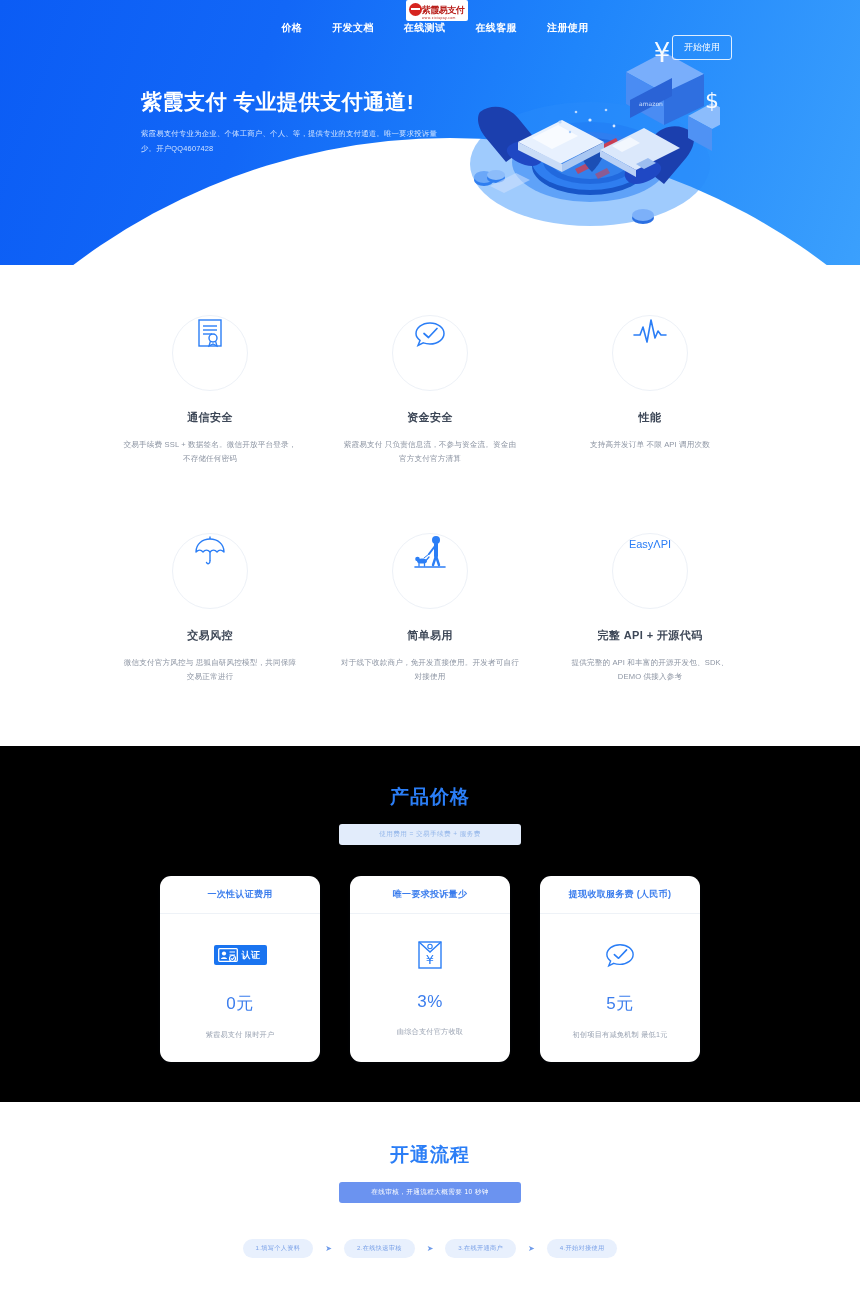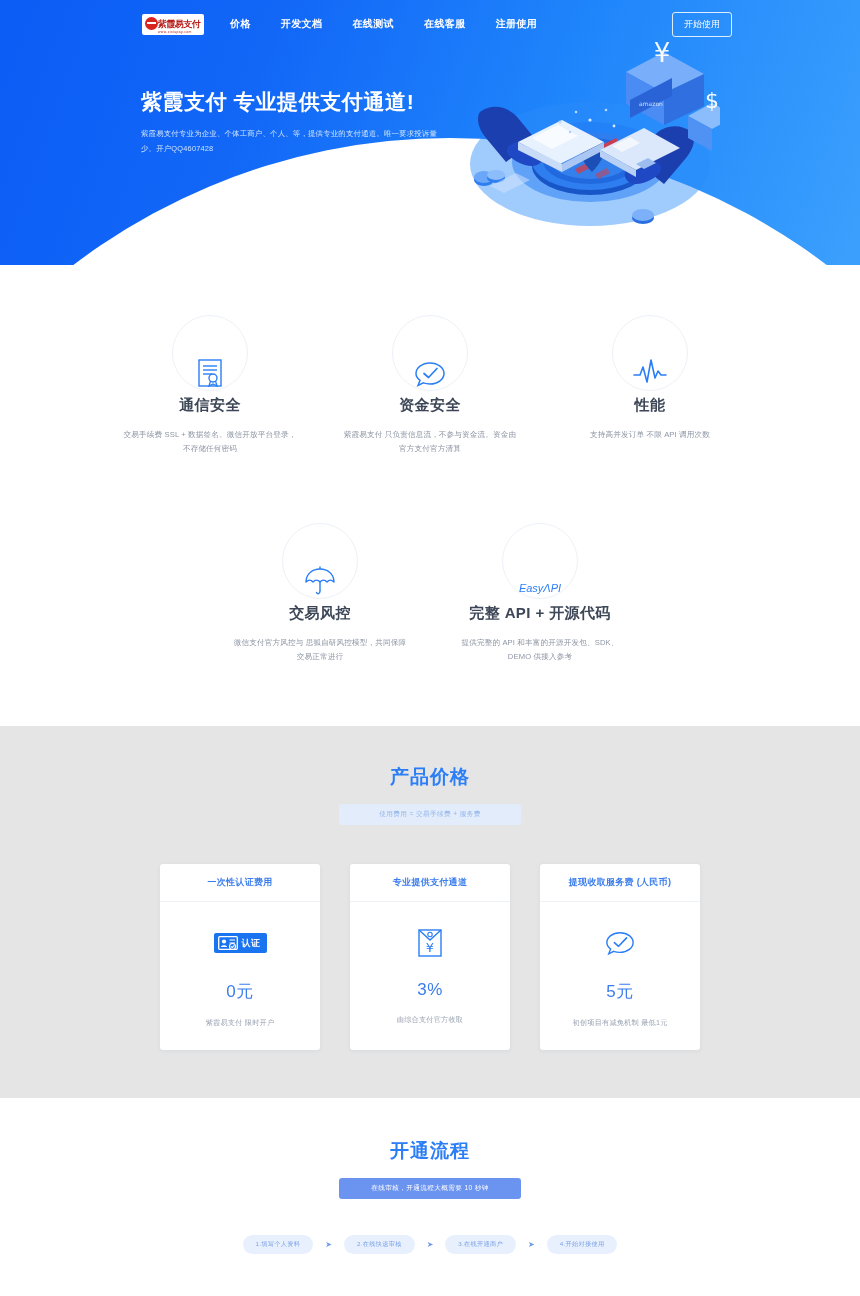--- a/index.html
+++ b/index.html
@@ -16,20 +16,21 @@
     background:linear-gradient(110deg,#0b5cf5 0%,#1267f7 30%,#1f85fb 62%,#3ba0fd 100%);
   }
   .hero-curve{
     position:absolute;left:-180px;top:138px;width:1260px;height:640px;
     background:#ffffff;border-radius:50% 50% 0 0 / 100% 100% 0 0;
   }
 
   .nav{
     position:relative;z-index:5;height:48px;display:flex;align-items:center;
     padding:0 128px 0 142px;
+    flex-direction:column;
   }
   .logo{
     width:62px;height:21px;border-radius:2px;background:#ffffff;
     display:flex;align-items:center;justify-content:center;
     position:relative;overflow:hidden;flex:none;
   }
   .logo-mark{
     width:13px;height:13px;border-radius:50%;
     background:#d6241f;position:absolute;left:3px;top:3px;
   }
@@ -64,46 +65,45 @@
 
   
   .illu{position:absolute;left:440px;top:34px;width:280px;height:210px;z-index:4;}
 
   
   .features{padding-top:50px;}
   .frow{display:flex;justify-content:center;}
   .fcell{width:180px;text-align:center;margin:0 20px;}
   .fcircle{
     width:76px;height:76px;border-radius:50%;border:1px solid #edf1f7;
-    margin:0 auto;display:flex;align-items:flex-end;justify-content:center;
+    margin:0 auto;display:flex;align-items:flex-start;justify-content:center;
     background:#fff;
-    font-style:italic;
   }
   .ftitle{
-    margin-top:5px;font-size:15px;font-weight:bold;color:#3d4757;letter-spacing:.4px;
+    margin-top:19px;font-size:11px;font-weight:bold;color:#3d4757;letter-spacing:.4px;
   }
   .fdesc{
     margin-top:13px;font-size:7.6px;color:#8d95a3;line-height:1.85;letter-spacing:.15px;
   }
   .frow2{margin-top:67px;}
 
   
   .pricing{
-    margin-top:62px;background:#e5e5e5;padding:38px 0 40px;
+    margin-top:62px;background:#000000;padding:38px 0 40px;
   }
   .sec-title{
     text-align:center;font-size:19px;font-weight:bold;color:#2b7ef6;letter-spacing:1px;
   }
   .sec-badge{
     margin:14px auto 0;width:182px;border-radius:3px;text-align:center;
     font-size:6.6px;color:#93b6ea;background:#e2ecfb;padding:6px 0;letter-spacing:.4px;
   }
   .pcards{display:flex;justify-content:center;margin-top:31px;}
   .pcard{
-    width:160px;background:#ffffff;border-radius:3px;margin:8px 15px;
+    width:160px;background:#ffffff;border-radius:11px;margin:0 15px;
     box-shadow:0 1px 4px rgba(40,70,120,.07);overflow:hidden;
   }
   .pcard-head{
     height:38px;display:flex;align-items:center;justify-content:center;
     border-bottom:1px solid #eef2f7;font-size:9px;font-weight:bold;color:#3b7ded;
     letter-spacing:.3px;
   }
   .pcard-body{padding:21px 0 22px;text-align:center;}
   .pcard-icon{height:40px;display:flex;align-items:center;justify-content:center;}
   .pcard-value{margin-top:17px;font-size:17px;color:#3b7ded;letter-spacing:.5px;}
@@ -268,20 +268,38 @@
             <path d="M3 18 C3 10 9.5 5 17 5 C24.5 5 31 10 31 18 C28.5 15.5 26 15.5 24 18 C22 15.5 19 15.5 17 18 C15 15.5 12 15.5 10 18 C8 15.5 5.5 15.5 3 18 Z" fill="none" stroke="#2b7ef6" stroke-width="1.4" stroke-linejoin="round"></path>
             <line x1="17" y1="18" x2="17" y2="27" stroke="#2b7ef6" stroke-width="1.4"></line>
             <path d="M17 27 C17 30 14.5 30.5 13.5 28.5" fill="none" stroke="#2b7ef6" stroke-width="1.4" stroke-linecap="round"></path>
             <line x1="17" y1="2.5" x2="17" y2="5" stroke="#2b7ef6" stroke-width="1.4"></line>
           </svg>
         </div>
         <div class="ftitle">交易风控</div>
         <div class="fdesc">微信支付官方风控与 思狐自研风控模型，共同保障交易正常进行</div>
       </div>
 
+      <div class="fcell">
+        <div class="fcircle">
+          <svg width="36" height="36" viewBox="0 0 36 36">
+            <circle cx="24" cy="6" r="4" fill="#2b7ef6"></circle>
+            <path d="M24 10 L24 22" stroke="#2b7ef6" stroke-width="4" stroke-linecap="round"></path>
+            <path d="M24 22 L21 31" stroke="#2b7ef6" stroke-width="2.4" stroke-linecap="round"></path>
+            <path d="M24 22 L27 31" stroke="#2b7ef6" stroke-width="2.4" stroke-linecap="round"></path>
+            <path d="M23 12 L17 20" stroke="#2b7ef6" stroke-width="2" stroke-linecap="round"></path>
+            <path d="M17 20 L12 24" stroke="#2b7ef6" stroke-width="1" stroke-linecap="round"></path>
+            <ellipse cx="10" cy="27" rx="5" ry="2.6" fill="#2b7ef6"></ellipse>
+            <circle cx="5.5" cy="25" r="2.3" fill="#2b7ef6"></circle>
+            <path d="M7 29 L7 32 M12.5 29 L12.5 32 M14.5 26 L17 23" stroke="#2b7ef6" stroke-width="1.3" stroke-linecap="round"></path>
+            <line x1="3" y1="33" x2="33" y2="33" stroke="#2b7ef6" stroke-width="1.6" stroke-linecap="round"></line>
+          </svg>
+        </div>
+        <div class="ftitle">简单易用</div>
+        <div class="fdesc">对于线下收款商户，免开发直接使用。开发者可自行对接使用</div>
+      </div>
 
       <div class="fcell">
         <div class="fcircle">
           <svg width="60" height="20" viewBox="0 0 60 20">
             <text x="30" y="14" font-family="Liberation Sans, sans-serif" font-size="11" fill="#2b7ef6" text-anchor="middle" letter-spacing="0">EasyΛPI</text>
           </svg>
         </div>
         <div class="ftitle">完整 API + 开源代码</div>
         <div class="fdesc">提供完整的 API 和丰富的开源开发包、SDK、DEMO 供接入参考</div>
       </div>
@@ -310,21 +328,21 @@
               </svg>
               <span class="bt">认证</span>
             </span>
           </div>
           <div class="pcard-value">0元</div>
           <div class="pcard-note">紫霞易支付 限时开户</div>
         </div>
       </div>
 
       <div class="pcard">
-        <div class="pcard-head">专业提供支付通道</div>
+        <div class="pcard-head">唯一要求投诉量少</div>
         <div class="pcard-body">
           <div class="pcard-icon">
             <svg width="30" height="34" viewBox="0 0 30 34">
               <rect x="4" y="4" width="22" height="26" fill="none" stroke="#2b7ef6" stroke-width="1.4"></rect>
               <path d="M4 4 L15 14 L26 4" fill="none" stroke="#2b7ef6" stroke-width="1.4"></path>
               <circle cx="15" cy="8.5" r="2.2" fill="none" stroke="#2b7ef6" stroke-width="1.1"></circle>
               <text x="15" y="26" font-family="DejaVu Sans, sans-serif" font-size="13" fill="#2b7ef6" text-anchor="middle">¥</text>
             </svg>
           </div>
           <div class="pcard-value">3%</div>

